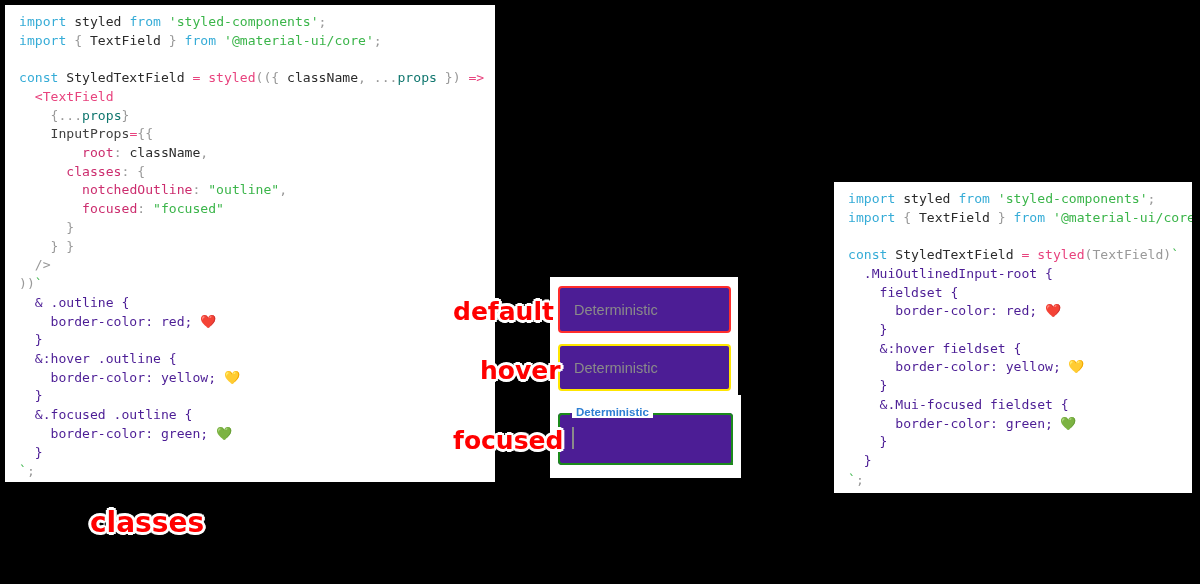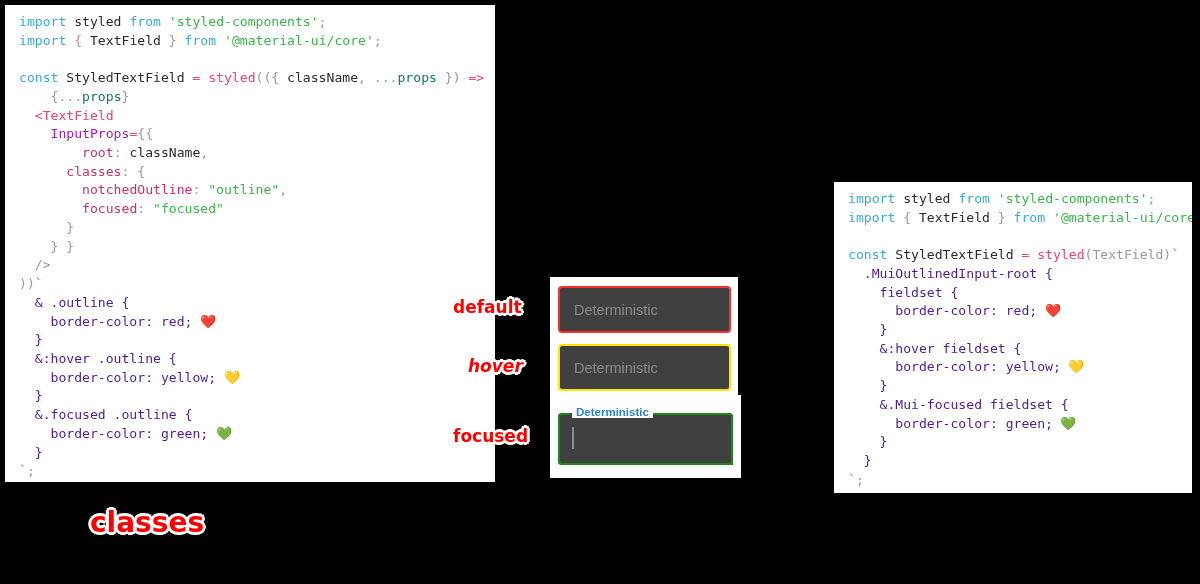--- a/index.html
+++ b/index.html
@@ -33,36 +33,36 @@
   }
   .code-line.blank{height:18.72px;}
 
   
   .t-kw      {color:#36acd7;}           
   .t-plain   {color:#2b2b2b;}
   .t-str     {color:#3bb54a;}           
   .t-punct   {color:#999999;}
   .t-fn      {color:#e8437e;}           
   .t-prop    {color:#cc2d6e;}           
-  .t-attr    {color:#a21caf;}           
+  .t-attr    {color:#404040;}           
   .t-var     {color:#0f766e;}           
   .t-op      {color:#e8437e;}
   .t-css     {color:#4c1d95;}           
   .t-tmpl    {color:#3bb54a;}
   .emoji{font-family:"DejaVu Sans",sans-serif;font-size:13px;}
 
   
   .preview-panel{position:absolute;background:#ffffff;}
   #preview-top   { left:550px; top:277px; width:188px; height:124px;}
   #preview-bottom{ left:550px; top:395px; width:191px; height:83px;}
 
   .tf{
     position:absolute;
     box-sizing:border-box;
-    background:#404040;
+    background:#4c1d95;
     border-radius:4px;
   }
   .tf-input-text{
     position:absolute;
     left:14px; top:50%;
     transform:translateY(-50%);
     font-family:"Liberation Sans",sans-serif;
     font-size:14.5px;
     color:#8a8a8a;
   }
@@ -110,41 +110,41 @@
     font-family:"DejaVu Sans","Liberation Sans",sans-serif;
     font-weight:bold;
     color:#ff0000;
     white-space:nowrap;
     text-shadow:
       -2px -2px 0 #fff,  0 -2px 0 #fff,  2px -2px 0 #fff,
       -2px  0   0 #fff,  2px  0   0 #fff,
       -2px  2px 0 #fff,  0  2px 0 #fff,  2px  2px 0 #fff,
       -3px  0   0 #fff,  3px  0   0 #fff, 0 -3px 0 #fff, 0 3px 0 #fff;
   }
-  .anno-state{font-size:17px;}
+  .anno-state{font-size:25px;}
   #anno-default{ left:453px; top:297px;}
-  #anno-hover  { left:468px; top:356px;font-style:italic;}
+  #anno-hover  { left:480px; top:356px;}
   #anno-focused{ left:453px; top:426px;}
   .anno-big{font-size:28px;}
   #anno-classes{ left:90px;  top:506px;}
   #anno-globals{ left:912px; top:518px;}
 </style>
 </head>
 <body style="background: rgb(0, 0, 0);">
 
 <div class="stage">
 
   <div class="code-panel" id="panel-classes">
     <div class="code-body">
         <div class="code-line"><span class="t-kw">import</span><span class="t-plain"> styled </span><span class="t-kw">from</span><span class="t-plain"> </span><span class="t-str">'styled-components'</span><span class="t-punct">;</span></div>
         <div class="code-line"><span class="t-kw">import</span><span class="t-plain"> </span><span class="t-punct">{</span><span class="t-plain"> TextField </span><span class="t-punct">}</span><span class="t-plain"> </span><span class="t-kw">from</span><span class="t-plain"> </span><span class="t-str">'@material-ui/core'</span><span class="t-punct">;</span></div>
         <div class="code-line blank">&nbsp;</div>
         <div class="code-line"><span class="t-kw">const</span><span class="t-plain"> StyledTextField </span><span class="t-op">=</span><span class="t-plain"> </span><span class="t-fn">styled</span><span class="t-punct">((</span><span class="t-punct">{</span><span class="t-plain"> className</span><span class="t-punct">,</span><span class="t-plain"> </span><span class="t-punct">...</span><span class="t-var">props</span><span class="t-plain"> </span><span class="t-punct">}</span><span class="t-punct">) </span><span class="t-op">=&gt;</span><span class="t-punct"> (</span></div>
+        <div class="code-line"><span class="t-plain">  </span><span class="t-fn">&lt;TextField</span></div>
         <div class="code-line"><span class="t-plain">    </span><span class="t-punct">{</span><span class="t-punct">...</span><span class="t-var">props</span><span class="t-punct">}</span></div>
-        <div class="code-line"><span class="t-plain">  </span><span class="t-fn">&lt;TextField</span></div>
         <div class="code-line"><span class="t-plain">    </span><span class="t-attr">InputProps</span><span class="t-op">=</span><span class="t-punct">{{</span></div>
         <div class="code-line"><span class="t-plain">        </span><span class="t-prop">root</span><span class="t-punct">:</span><span class="t-plain"> className</span><span class="t-punct">,</span></div>
         <div class="code-line"><span class="t-plain">      </span><span class="t-prop">classes</span><span class="t-punct">:</span><span class="t-plain"> </span><span class="t-punct">{</span></div>
         <div class="code-line"><span class="t-plain">        </span><span class="t-prop">notchedOutline</span><span class="t-punct">:</span><span class="t-plain"> </span><span class="t-str">"outline"</span><span class="t-punct">,</span></div>
         <div class="code-line"><span class="t-plain">        </span><span class="t-prop">focused</span><span class="t-punct">:</span><span class="t-plain"> </span><span class="t-str">"focused"</span></div>
         <div class="code-line"><span class="t-plain">      </span><span class="t-punct">}</span></div>
         <div class="code-line"><span class="t-plain">    </span><span class="t-punct">} }</span></div>
         <div class="code-line"><span class="t-plain">  </span><span class="t-punct">/&gt;</span></div>
         <div class="code-line"><span class="t-punct">))</span><span class="t-tmpl">`</span></div>
         <div class="code-line"><span class="t-css">  &amp; .outline {</span></div>

